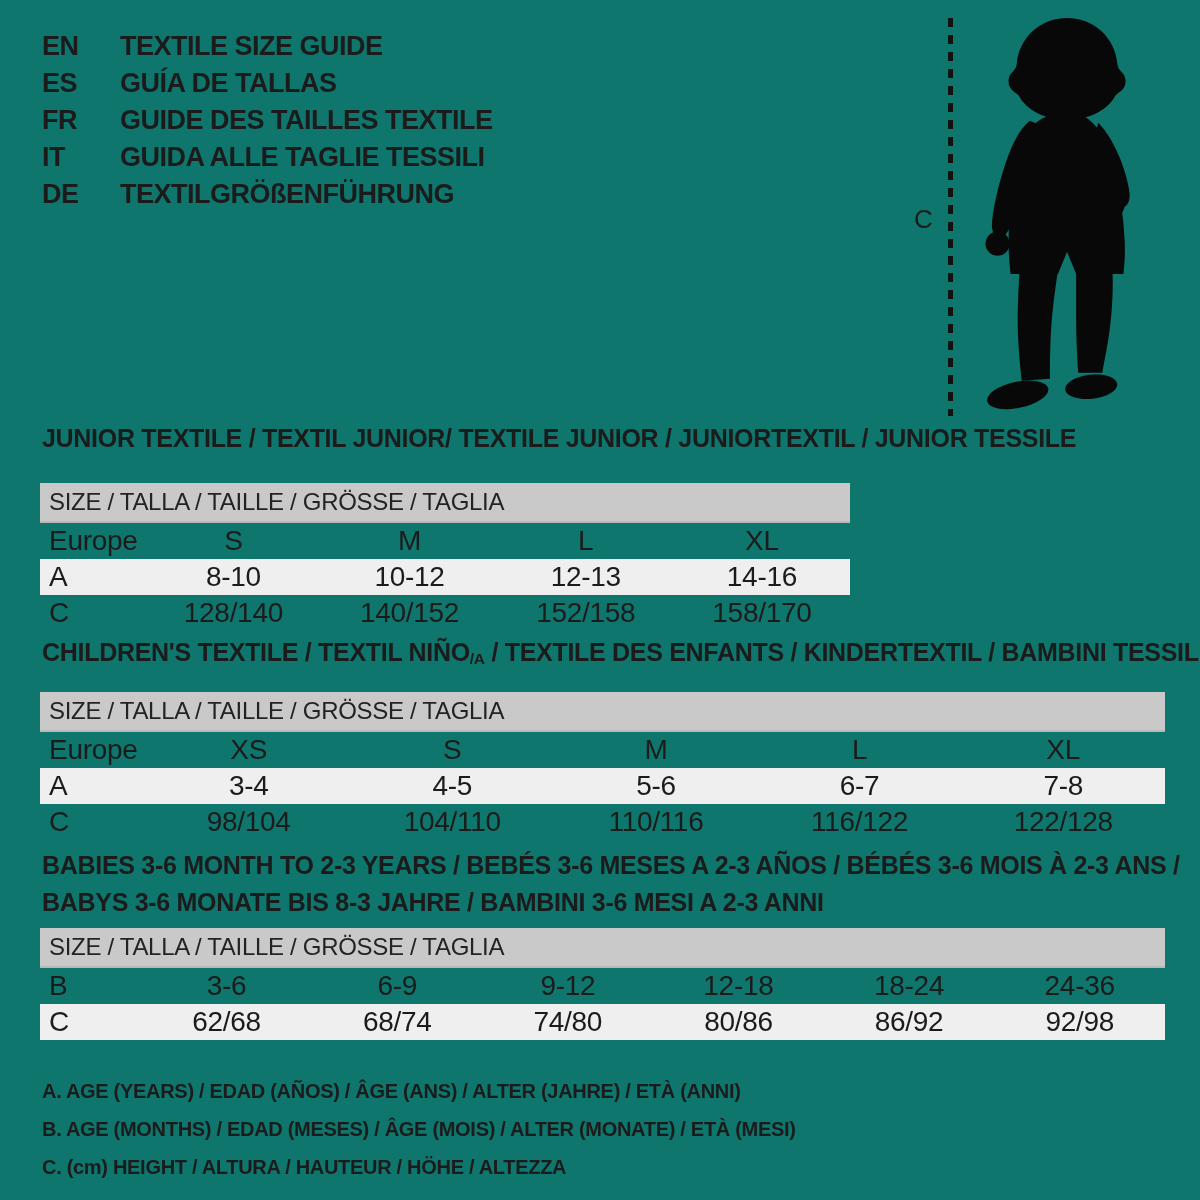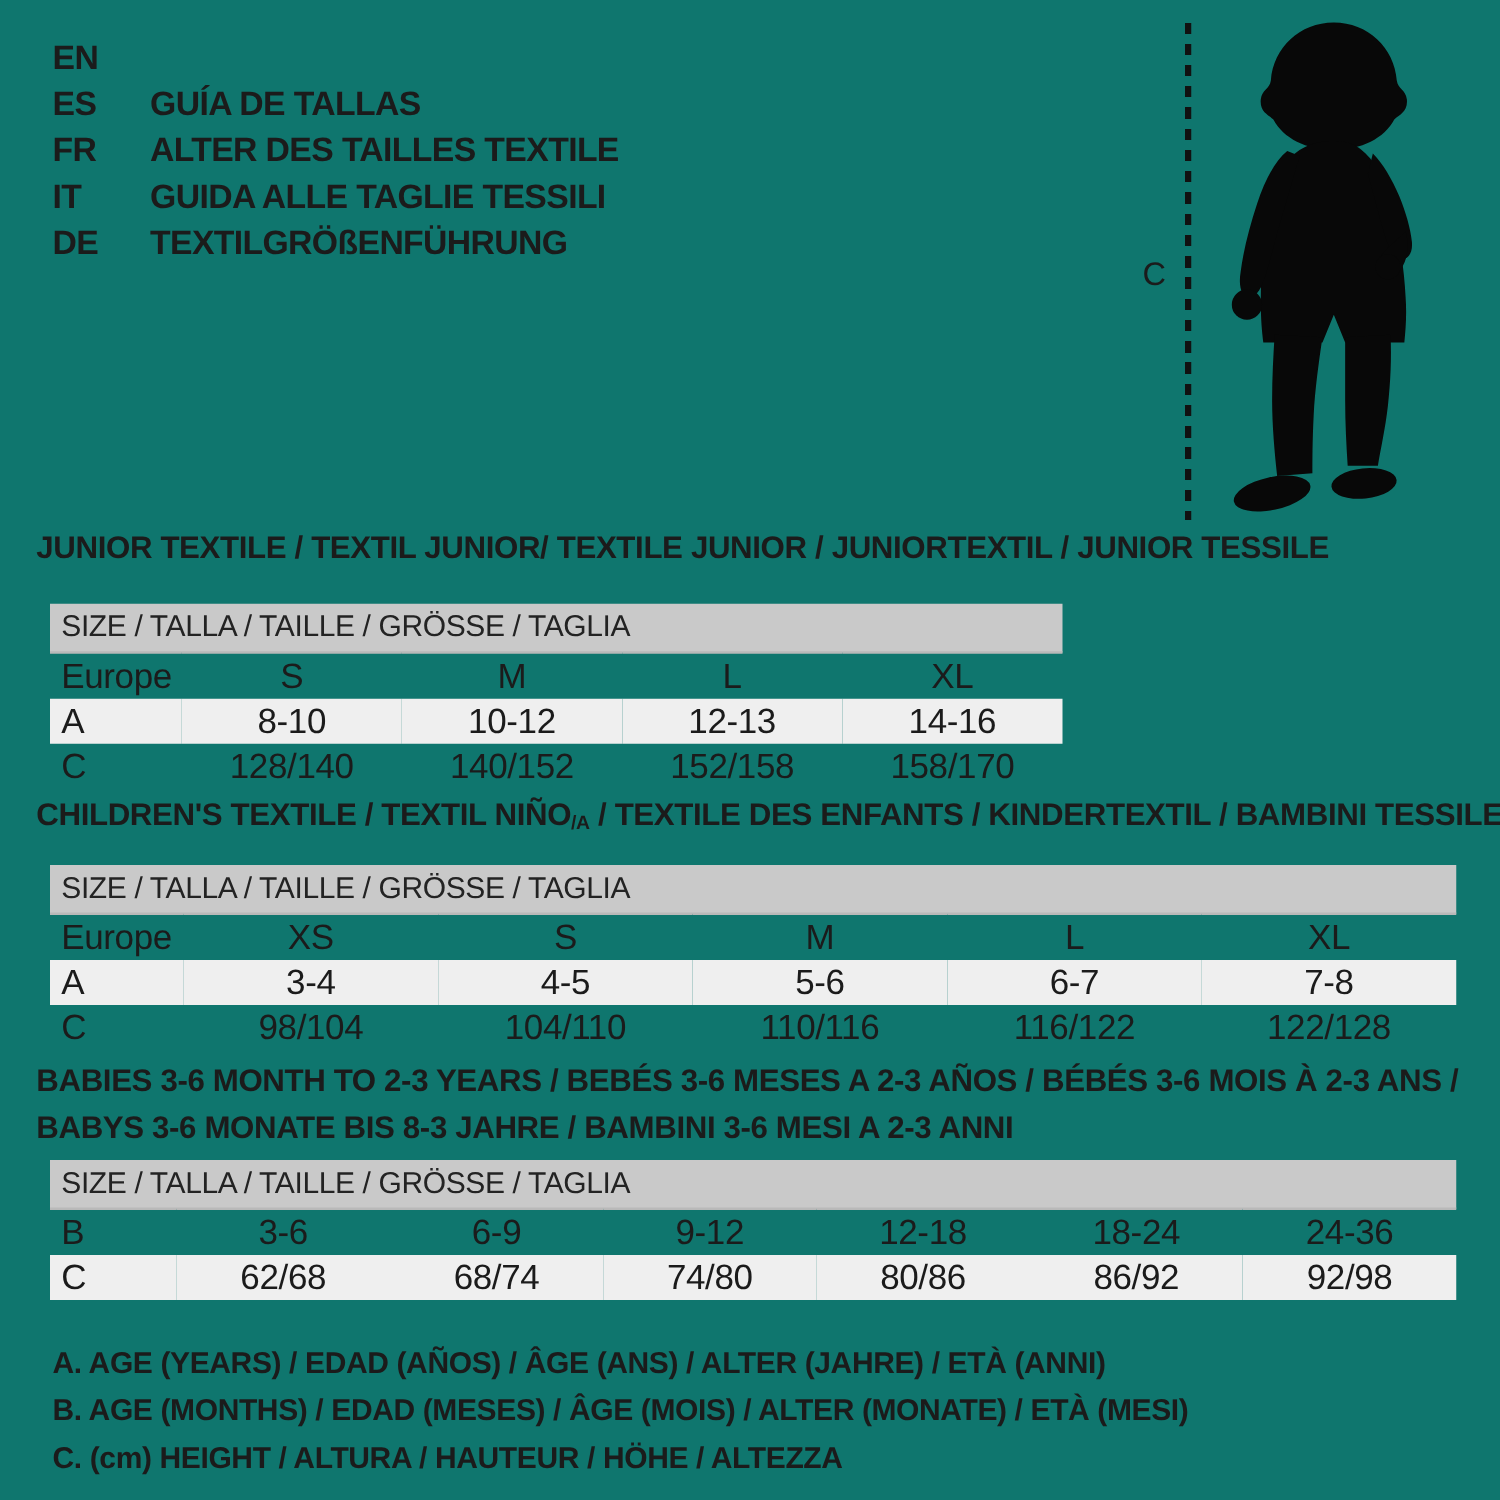--- a/index.html
+++ b/index.html
@@ -30,21 +30,21 @@
     background: repeating-linear-gradient(to bottom, #111 0 9px, transparent 9px 17px);
   }
   .height-label {
     position: absolute; left: 34px; top: 204px;
     font-size: 26px; font-weight: 400;
   }
   .silhouette { position: absolute; left: 82px; top: 12px; }
 
   
   .section-title {
-    position: absolute; left: 29px;
+    position: absolute; left: 42px;
     font-weight: 700; font-size: 25px; letter-spacing: -0.3px;
     white-space: nowrap;
   }
   .section-title .sub { font-size: 0.62em; position: relative; top: 3px; }
   .title-line { line-height: 37px; }
 
   
   table.size-table {
     position: absolute; left: 40px;
     border-collapse: collapse; table-layout: fixed;
@@ -67,38 +67,39 @@
   .t-junior   { width: 810px;  top: 483px; }
   .t-children { width: 1125px; top: 692px; }
   .t-babies   { width: 1125px; top: 928px; }
 
   #junior-title   { top: 424px; }
   #children-title { top: 638px; }
   #babies-title   { top: 847px; }
 
   
   .legend { position: absolute; left: 42px; top: 1072px; }
-  .legend-line { font-weight: 700; font-size: 24px; line-height: 38px; letter-spacing: -0.3px; white-space: nowrap; }
+  .legend-line { font-weight: 700; font-size: 20px; line-height: 38px; letter-spacing: -0.3px; white-space: nowrap; }
 </style>
 </head>
 <body>
 
 <div id="page">
 
   <div class="lang-header">
     <div class="lang-row">
       <span class="lang-code">EN</span>
+      <span class="lang-label">TEXTILE SIZE GUIDE</span>
     </div>
     <div class="lang-row">
       <span class="lang-code">ES</span>
       <span class="lang-label">GUÍA DE TALLAS</span>
     </div>
     <div class="lang-row">
       <span class="lang-code">FR</span>
-      <span class="lang-label">ALTER DES TAILLES TEXTILE</span>
+      <span class="lang-label">GUIDE DES TAILLES TEXTILE</span>
     </div>
     <div class="lang-row">
       <span class="lang-code">IT</span>
       <span class="lang-label">GUIDA ALLE TAGLIE TESSILI</span>
     </div>
     <div class="lang-row">
       <span class="lang-code">DE</span>
       <span class="lang-label">TEXTILGRÖßENFÜHRUNG</span>
     </div>
   </div>

